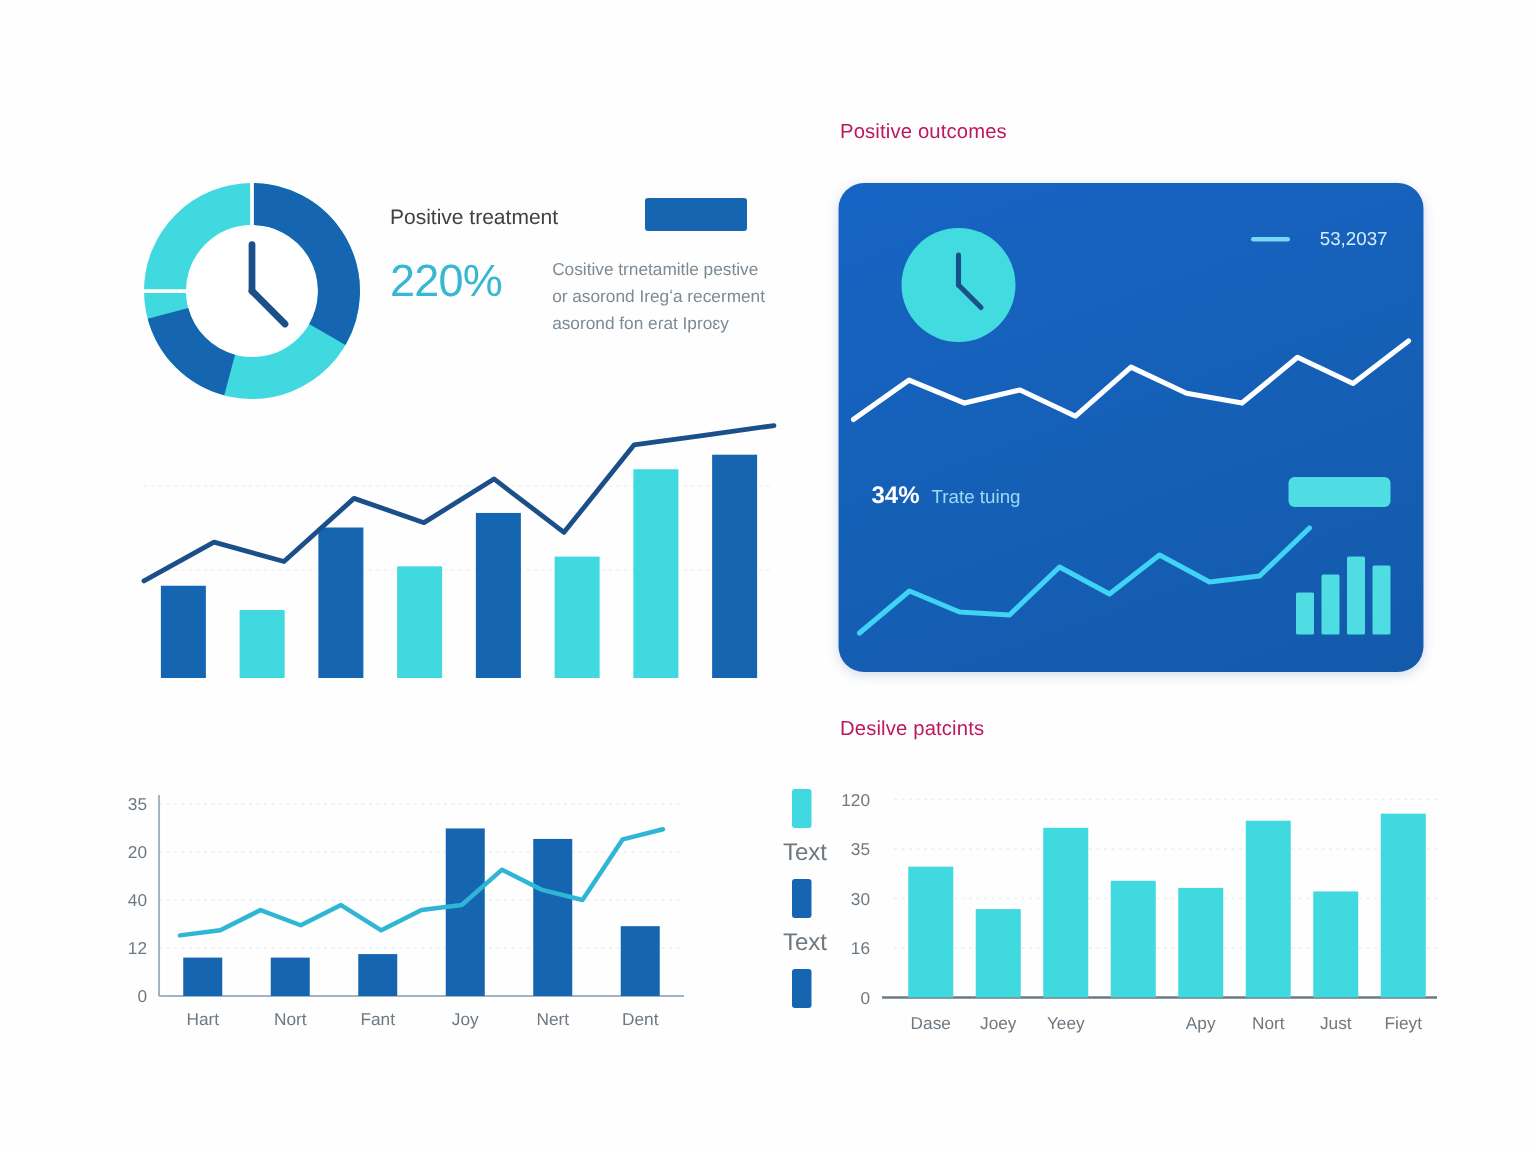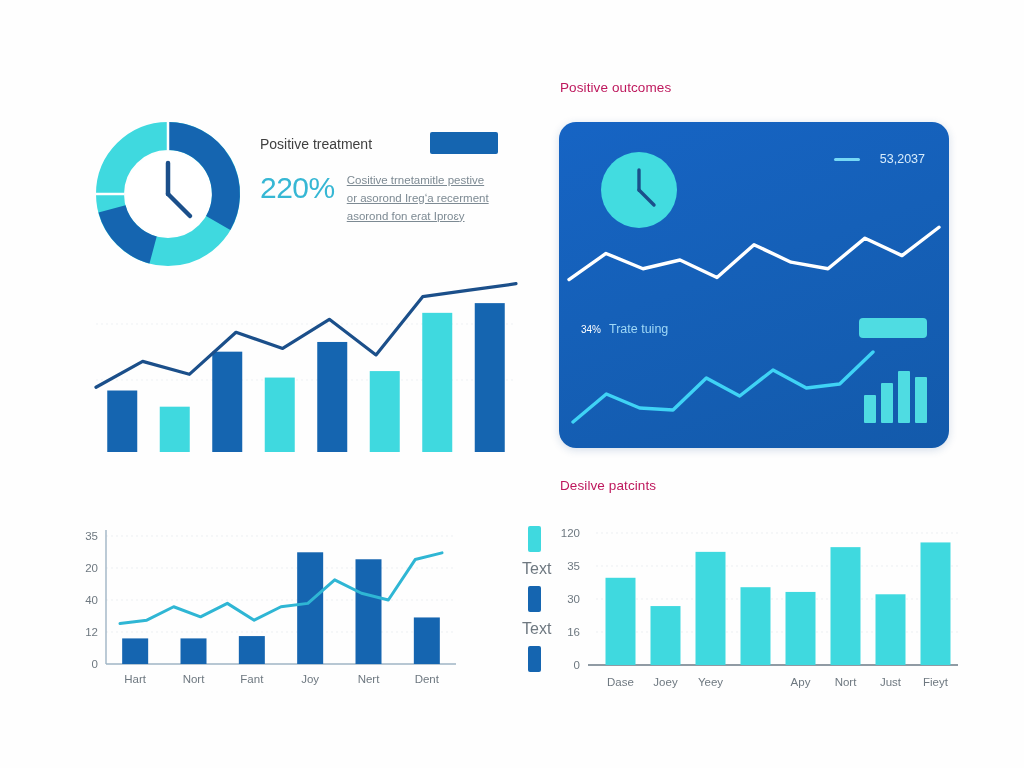--- a/index.html
+++ b/index.html
@@ -23,28 +23,28 @@
 
   
   #kpi-panel { left: 92px; top: 118px; width: 420px; height: 160px; }
   .donut-wrap { position: absolute; left: 0; top: 0; width: 152px; height: 152px; }
   .kpi-text { position: absolute; left: 168px; top: 18px; width: 250px; }
   .kpi-title { font-size: 14px; color: #404040; white-space: nowrap; }
   .kpi-swatch {
     position: absolute; left: 338px; top: 14px; width: 68px; height: 22px;
     background: #1565b0; border-radius: 2px;
   }
-  .kpi-row { display: flex; align-items: flex-start; margin-top: 20px; }
+  .kpi-row { display: flex; align-items: flex-start; margin-top: 20px; justify-content: space-between; }
   .kpi-big {
     font-size: 30px; color: #36b7d4; letter-spacing: -.5px;
     line-height: 1.05; white-space: nowrap; font-weight: 400;
   }
   .kpi-desc {
     margin-left: 12px; font-size: 11.5px; line-height: 1.55;
-    color: #7d8a93; max-width: 170px; text-decoration: underline;
+    color: #7d8a93; max-width: 170px;
   }
   .kpi-desc div { white-space: nowrap; }
 
   
   #combo-panel { left: 96px; top: 262px; width: 420px; height: 210px; }
 
   
   #card-heading { left: 560px; top: 80px; }
   #dark-card {
     left: 559px; top: 122px; width: 390px; height: 326px;
@@ -68,21 +68,21 @@
     margin-right: 8px; flex: none;
   }
   .card-legend {
     position: absolute; right: 24px; top: 30px;
     display: flex; align-items: center; gap: 20px;
   }
   .card-legend .line { width: 26px; height: 3px; background: #76d8f5; border-radius: 2px; }
   .card-legend .val { font-size: 12.5px; color: #d7ecfc; white-space: nowrap; }
 
   .card-stat { position: absolute; left: 22px; top: 200px; display: flex; align-items: baseline; gap: 8px; }
-  .card-stat .num { font-size: 10px; font-weight: normal; color: #ffffff; }
+  .card-stat .num { font-size: 16px; font-weight: bold; color: #ffffff; }
   .card-stat .lbl { font-size: 12.5px; color: #9fd8f7; white-space: nowrap; text-align: center; }
 
   .card-pill {
     position: absolute; right: 22px; top: 196px; width: 68px; height: 20px;
     background: #4fdce2; border-radius: 4px;
   }
   .mini-bars { position: absolute; right: 22px; top: 245px; display: flex; align-items: flex-end; gap: 5px; height: 56px; }
   .mini-bars i { display:block; width: 12px; background:#4fdce2; border-radius: 1px; }
 
   

